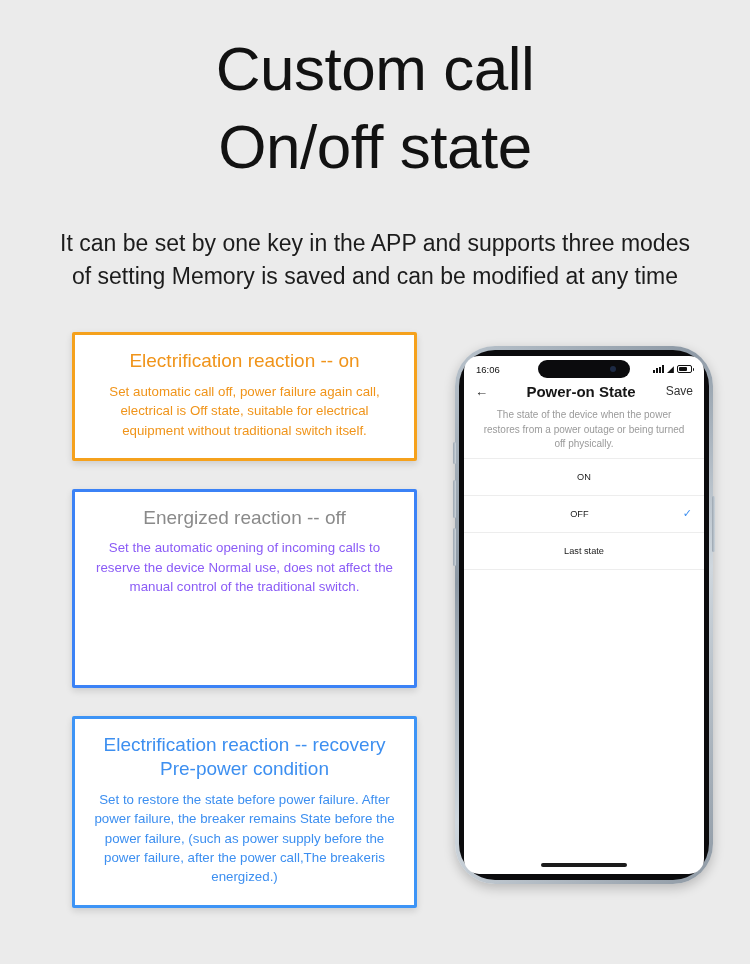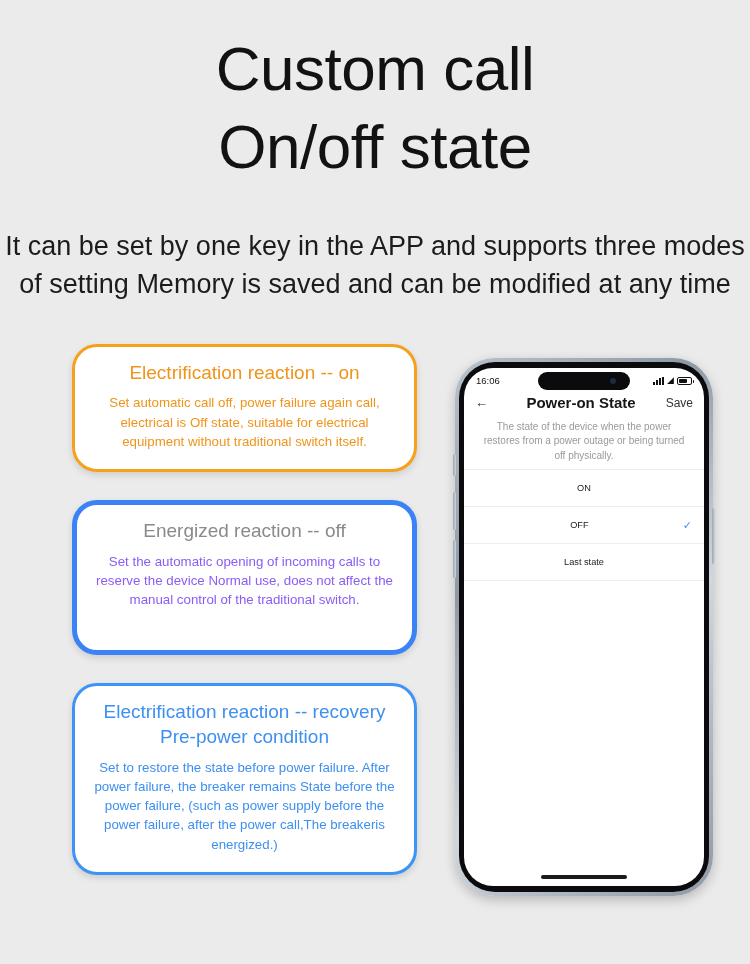--- a/index.html
+++ b/index.html
@@ -24,21 +24,21 @@
     font-size: 62px;
     line-height: 1.25;
     font-weight: 400;
     letter-spacing: -0.5px;
   }
   .headline .l2 { display: block; }
 
   .subtitle {
     text-align: center;
     color: #1c1c1c;
-    font-size: 27px;
+    font-size: 23px;
     line-height: 1.42;
     margin-top: 42px;
     padding: 0 4px;
   }
   .subtitle .s2 { display: block; }
 
   
   .content {
     position: relative;
     margin-top: 40px;
@@ -46,21 +46,21 @@
   }
 
   .cards {
     position: absolute;
     left: 72px;
     top: 0;
     width: 345px;
   }
 
   .card {
-    border-radius: 25px;
+    border-radius: 2px;
     background: #fff;
     padding: 14px 16px 18px;
     text-align: center;
     margin-bottom: 28px;
     box-shadow: 0 3px 7px rgba(0,0,0,0.13);
   }
   .card-title {
     font-size: 19px;
     line-height: 1.3;
     margin-bottom: 8px;
@@ -68,21 +68,21 @@
   .card-title .t2 { display: block; }
   .card-body {
     font-size: 13.3px;
     line-height: 1.45;
   }
 
   .card.orange { border: 3px solid #f5a11c; }
   .card.orange .card-title,
   .card.orange .card-body { color: #f0941a; }
 
-  .card.gray { border: 5px solid #3b82f6; height: 155px; }
+  .card.gray { border: 3px solid #3b82f6; height: 199px; }
   .card.gray .card-title { color: #8a8a8a; }
   .card.gray .card-body { color: #8b5cf6; }
 
   .card.blue { border: 3px solid #3d94f6; }
   .card.blue .card-title,
   .card.blue .card-body { color: #3d8ff0; }
 
   
   .phone {
     position: absolute;
@@ -99,21 +99,21 @@
     width: 100%;
     height: 100%;
     border-radius: 36px;
     background: #0b0b0d;
     padding: 6px 5px;
     position: relative;
   }
   .screen {
     width: 100%;
     height: 100%;
-    border-radius: 29px;
+    border-radius: 15px;
     background: #fff;
     overflow: hidden;
     position: relative;
   }
   .notch {
     position: absolute;
     top: 4px;
     left: 50%;
     transform: translateX(-50%);
     width: 92px;

